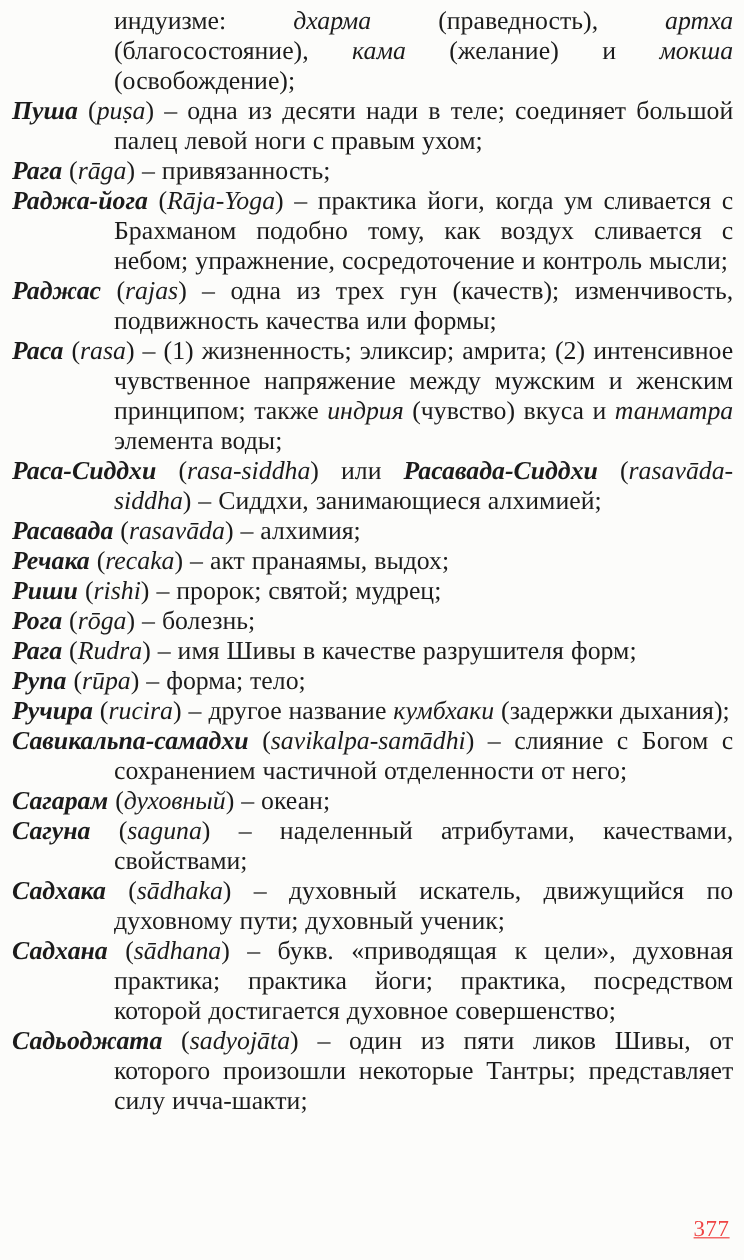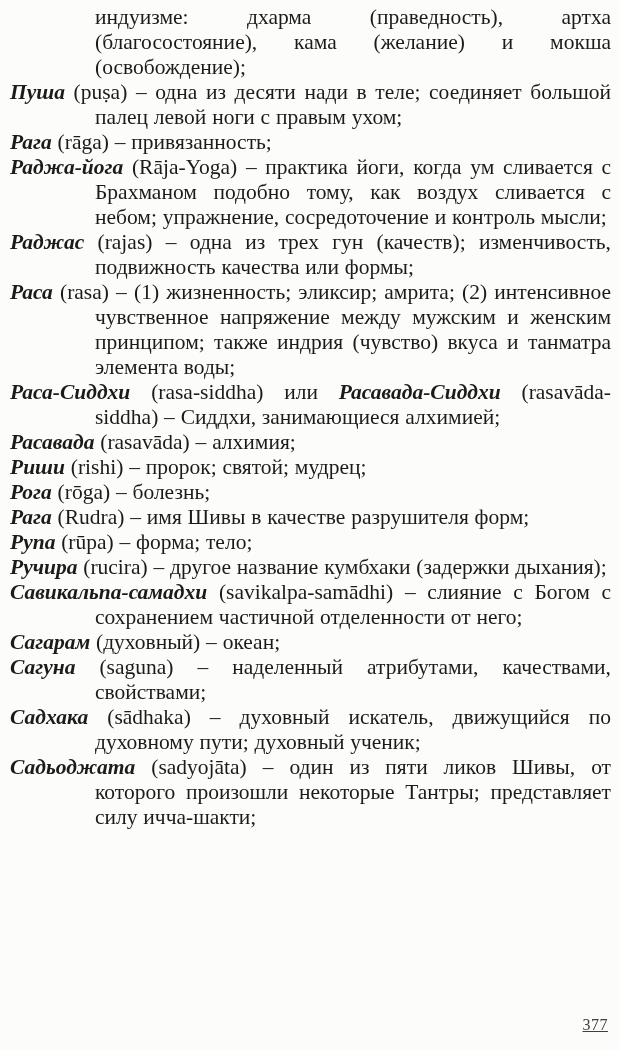--- a/index.html
+++ b/index.html
@@ -26,51 +26,53 @@
     padding-left: 85px;
     text-indent: -85px;
     hyphens: auto;
     -webkit-hyphens: auto;
     word-spacing: 0.02em;
   }
   .entry.continuation {
     text-indent: 0;
   }
   .seg-b { font-weight: bold; font-style: italic; }
-  .seg-i { }
+  .seg-i { font-style: italic; }
   .seg-n { }
   .page-number {
     position: absolute;
     right: 12px;
     bottom: 13px;
-    font-size: 16px;
+    font-size: 19px;
     letter-spacing: 0.5px;
-    color: #404040;
+    color: #ef4444;
     text-decoration: underline;
   }
 </style>
 </head>
 <body>
 
 <div class="page-inner">
   <div>
       <p class="entry continuation"><span class="seg-n">индуизме: </span><span class="seg-i">дхарма</span><span class="seg-n"> (праведность), </span><span class="seg-i">артха</span><span class="seg-n"> (благосостояние), </span><span class="seg-i">кама</span><span class="seg-n"> (желание) и </span><span class="seg-i">мокша</span><span class="seg-n"> (освобождение);</span></p>
       <p class="entry"><span class="seg-b">Пуша</span><span class="seg-n"> (</span><span class="seg-i">puṣa</span><span class="seg-n">) – одна из десяти нади в теле; соединяет большой палец левой ноги с правым ухом;</span></p>
       <p class="entry"><span class="seg-b">Рага</span><span class="seg-n"> (</span><span class="seg-i">rāga</span><span class="seg-n">) – привязанность;</span></p>
       <p class="entry"><span class="seg-b">Раджа-йога</span><span class="seg-n"> (</span><span class="seg-i">Rāja-Yoga</span><span class="seg-n">) – практика йоги, когда ум сливается с Брахманом подобно тому, как воздух сливается с небом; упражнение, сосредоточение и контроль мысли;</span></p>
       <p class="entry"><span class="seg-b">Раджас</span><span class="seg-n"> (</span><span class="seg-i">rajas</span><span class="seg-n">) – одна из трех гун (качеств); изменчивость, подвижность качества или формы;</span></p>
       <p class="entry"><span class="seg-b">Раса</span><span class="seg-n"> (</span><span class="seg-i">rasa</span><span class="seg-n">) – (1) жизненность; эликсир; амрита; (2) интенсивное чувственное напряжение между мужским и женским принципом; также </span><span class="seg-i">индрия</span><span class="seg-n"> (чувство) вкуса и </span><span class="seg-i">танматра</span><span class="seg-n"> элемента воды;</span></p>
       <p class="entry"><span class="seg-b">Раса-Сиддхи</span><span class="seg-n"> (</span><span class="seg-i">rasa-siddha</span><span class="seg-n">) или </span><span class="seg-b">Расавада-Сиддхи</span><span class="seg-n"> (</span><span class="seg-i">rasavāda-siddha</span><span class="seg-n">) – Сиддхи, занимающиеся алхимией;</span></p>
       <p class="entry"><span class="seg-b">Расавада</span><span class="seg-n"> (</span><span class="seg-i">rasavāda</span><span class="seg-n">) – алхимия;</span></p>
+      <p class="entry"><span class="seg-b">Речака</span><span class="seg-n"> (</span><span class="seg-i">recaka</span><span class="seg-n">) – акт пранаямы, выдох;</span></p>
       <p class="entry"><span class="seg-b">Риши</span><span class="seg-n"> (</span><span class="seg-i">rishi</span><span class="seg-n">) – пророк; святой; мудрец;</span></p>
       <p class="entry"><span class="seg-b">Рога</span><span class="seg-n"> (</span><span class="seg-i">rōga</span><span class="seg-n">) – болезнь;</span></p>
       <p class="entry"><span class="seg-b">Рага</span><span class="seg-n"> (</span><span class="seg-i">Rudra</span><span class="seg-n">) – имя Шивы в качестве разрушителя форм;</span></p>
       <p class="entry"><span class="seg-b">Рупа</span><span class="seg-n"> (</span><span class="seg-i">rūpa</span><span class="seg-n">) – форма; тело;</span></p>
       <p class="entry"><span class="seg-b">Ручира</span><span class="seg-n"> (</span><span class="seg-i">rucira</span><span class="seg-n">) – другое название </span><span class="seg-i">кумбхаки</span><span class="seg-n"> (задержки дыхания);</span></p>
       <p class="entry"><span class="seg-b">Савикальпа-самадхи</span><span class="seg-n"> (</span><span class="seg-i">savikalpa-samādhi</span><span class="seg-n">) – слияние с Богом с сохранением частичной отделенности от него;</span></p>
       <p class="entry"><span class="seg-b">Сагарам</span><span class="seg-n"> (</span><span class="seg-i">духовный</span><span class="seg-n">) – океан;</span></p>
       <p class="entry"><span class="seg-b">Сагуна</span><span class="seg-n"> (</span><span class="seg-i">saguna</span><span class="seg-n">) – наделенный атрибутами, качествами, свойствами;</span></p>
       <p class="entry"><span class="seg-b">Садхака</span><span class="seg-n"> (</span><span class="seg-i">sādhaka</span><span class="seg-n">) – духовный искатель, движущийся по духовному пути; духовный ученик;</span></p>
+      <p class="entry"><span class="seg-b">Садхана</span><span class="seg-n"> (</span><span class="seg-i">sādhana</span><span class="seg-n">) – букв. «приводящая к цели», духовная практика; практика йоги; практика, посредством которой достигается духовное совершенство;</span></p>
       <p class="entry"><span class="seg-b">Садьоджата</span><span class="seg-n"> (</span><span class="seg-i">sadyojāta</span><span class="seg-n">) – один из пяти ликов Шивы, от которого произошли некоторые Тантры; представляет силу ичча-шакти;</span></p>
     </div>
 </div>
 
 <div class="page-number">377</div>
 
 </body></html>

